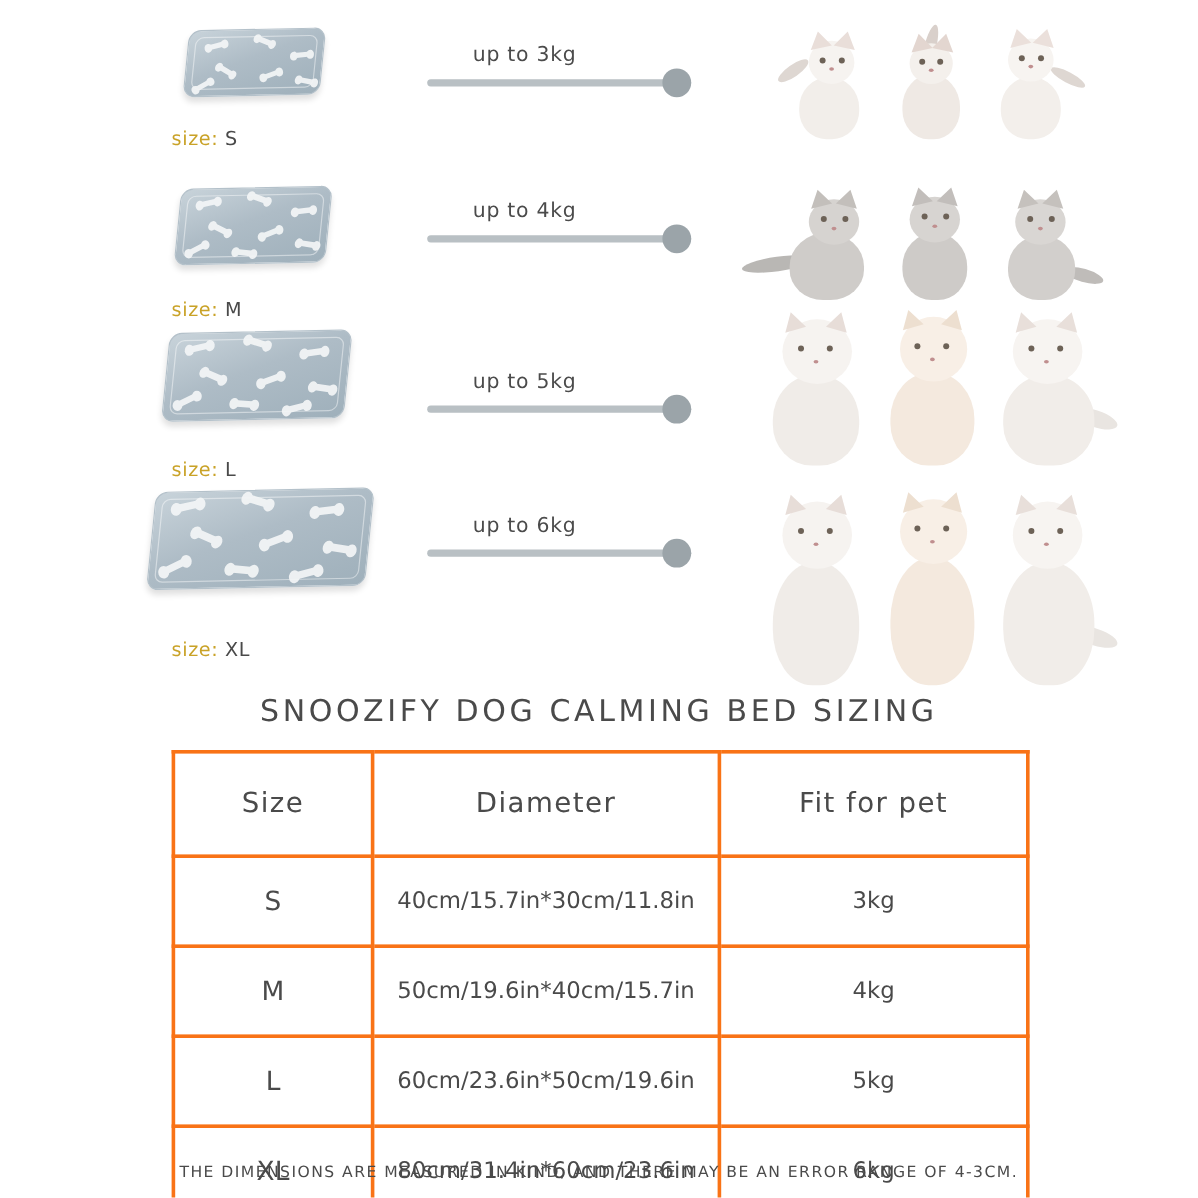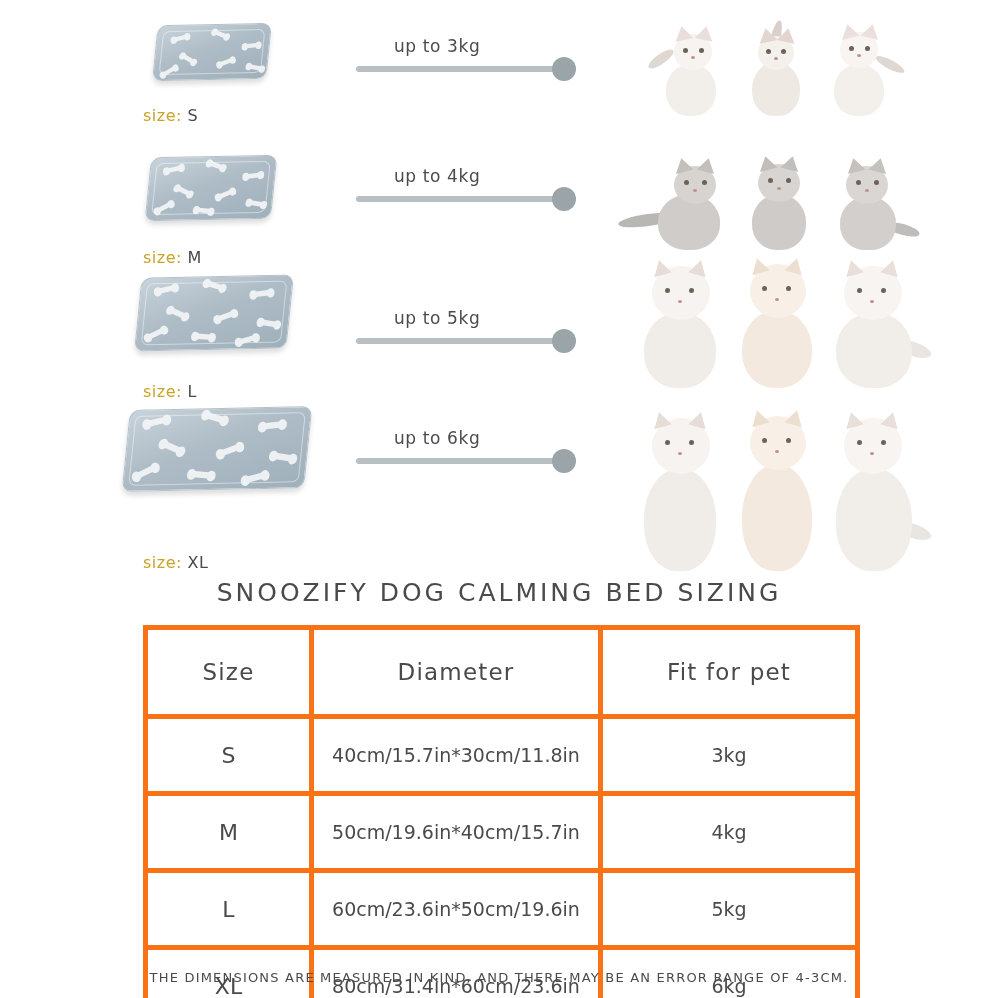--- a/index.html
+++ b/index.html
@@ -181,21 +181,21 @@
     left: 143px;
     top: 625px;
     width: 712px;
   }
   table.size-table {
     border-collapse: collapse;
     width: 712px;
     table-layout: fixed;
   }
   table.size-table td, table.size-table th {
-    border: 5px solid #f97316;
+    border: 3px solid #f97316;
     text-align: center;
     color: #4a4a4a;
     font-weight: normal;
     font-family: "DejaVu Sans", sans-serif;
   }
   table.size-table thead th {
     height: 82px;
     font-size: 23px;
     letter-spacing: 1.2px;
   }
@@ -415,21 +415,21 @@
           <div class="bone" style="left:132px; top:14px; transform:rotate(-6deg) scale(.9);"></div>
           <div class="bone" style="left:34px;  top:34px; transform:rotate(24deg) scale(.9);"></div>
           <div class="bone" style="left:92px;  top:38px; transform:rotate(-20deg) scale(.9);"></div>
           <div class="bone" style="left:146px; top:46px; transform:rotate(10deg) scale(.9);"></div>
           <div class="bone" style="left:10px;  top:58px; transform:rotate(-26deg) scale(.9);"></div>
           <div class="bone" style="left:66px;  top:62px; transform:rotate(6deg) scale(.9);"></div>
           <div class="bone" style="left:120px; top:66px; transform:rotate(-14deg) scale(.9);"></div>
         </div>
       </div>
     </div>
-    <div class="size-label" style="left:143px; top:508px; top:136px;margin-top:21px;">
+    <div class="size-label" style="left:143px; top:508px; top:136px;">
       <span class="k">size:</span>
       <span class="v">XL</span>
     </div>
 
     <div class="slider" style="left:356px; top:32px;">
       <div class="bar"></div>
       <div class="knob"></div>
       <div class="wtext">up to 6kg</div>
     </div>
 

